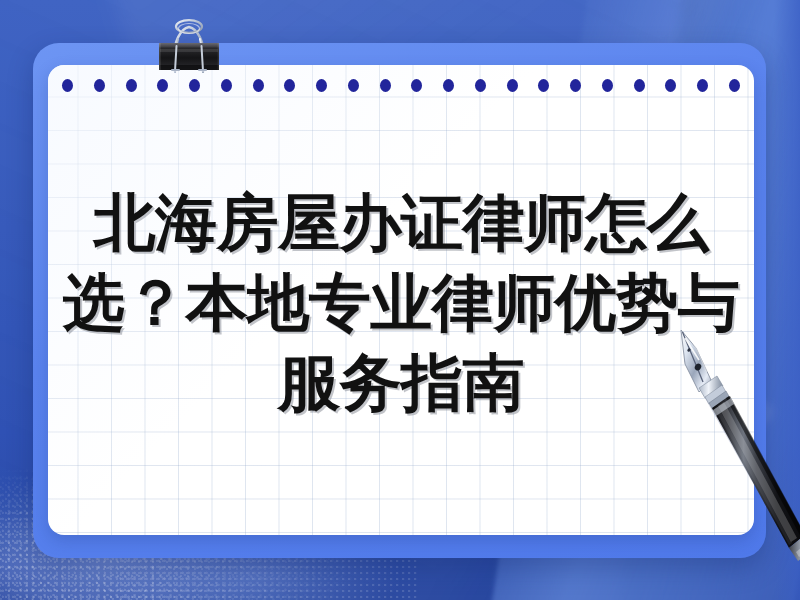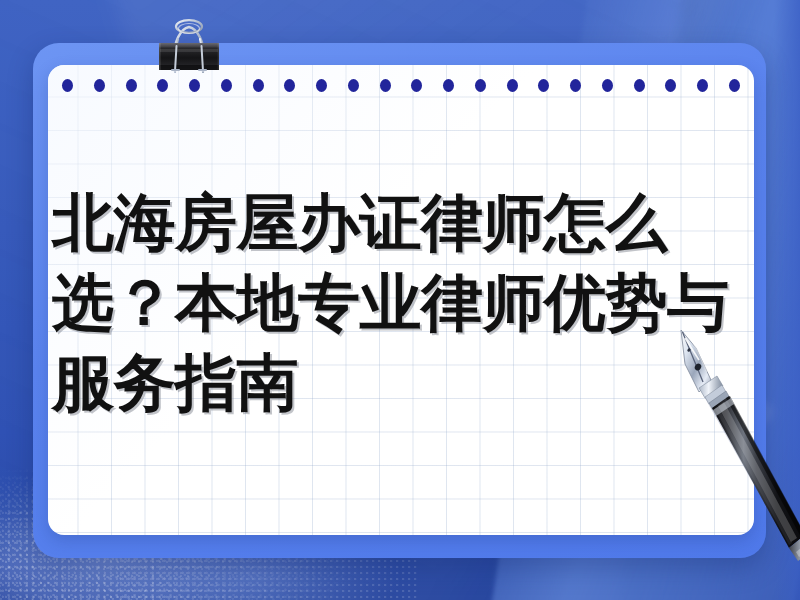--- a/index.html
+++ b/index.html
@@ -190,21 +190,21 @@
   }
 
   
   .title-wrap {
     position: absolute;
     left: 0;
     top: 118px;
     width: 706px;
     padding: 0 4px;
     box-sizing: border-box;
-    text-align: left;
+    text-align: center;
   }
   .title {
     margin: 0;
     font-family: "DejaVu Sans", "Liberation Sans", sans-serif;
     font-weight: 700;
     font-size: 62px;
     line-height: 80px;
     letter-spacing: -0.5px;
     color: #111111;
     text-shadow: 2px 2px 0 rgba(120,125,135,0.45);

